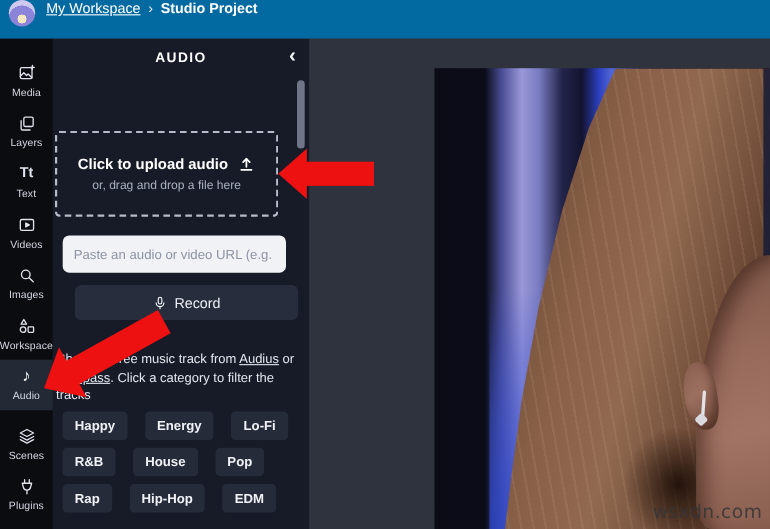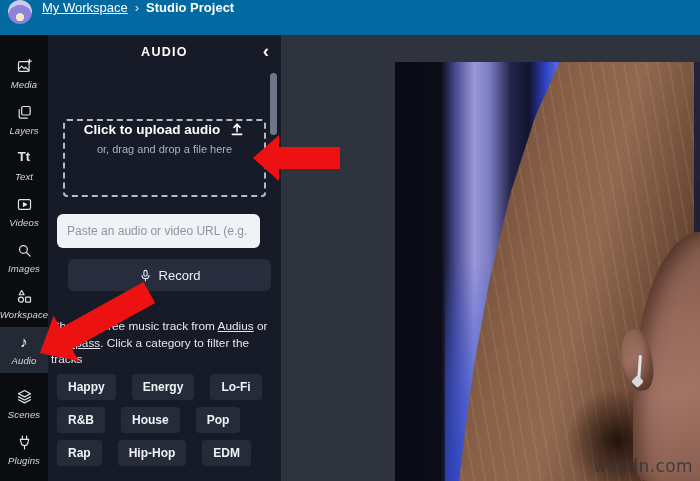--- a/index.html
+++ b/index.html
@@ -16,39 +16,39 @@
   .crumb-sep{margin:0 3px 0 7px;color:#e8e8e8;font-size:13px;}
   .crumb-current{font-weight:700;margin-left:4px;}
 
   
   #sidebar{position:absolute;left:0;top:35px;width:48px;height:446px;background:#0b0c10;
     display:flex;flex-direction:column;padding-top:16px;box-sizing:border-box;z-index:15;}
   .sb-item{width:48px;height:46px;display:flex;flex-direction:column;align-items:center;
     justify-content:center;gap:3px;cursor:pointer;box-sizing:border-box;}
   .sb-item.active{background:#242936;}
   .sb-item:nth-child(8){margin-top:8px;}
-  .sb-label{font-size:9.5px;color:#d4d9e3;letter-spacing:.1px;font-style:italic;}
+  .sb-label{font-size:9.5px;color:#d4d9e3;letter-spacing:.1px;}
   .sb-icon{height:18px;display:flex;align-items:flex-start;justify-content:center;}
   .sb-icon svg{width:17px;height:17px;}
   .ticon{font-weight:700;font-size:13px;color:#dfe3ec;line-height:1;}
   .nicon{font-size:15px;color:#ffffff;line-height:1;}
 
   
   #panel{position:absolute;left:48px;top:35px;width:233px;height:446px;background:#171b27;z-index:10;}
   .panel-title{position:absolute;left:0;top:10px;width:100%;text-align:center;color:#fff;
     font-size:12.5px;font-weight:700;letter-spacing:1.3px;}
   .collapse-btn{position:absolute;right:8px;top:6px;color:#f0f2f7;font-size:19px;font-weight:700;
     background:none;border:none;cursor:pointer;line-height:1;padding:0 4px;}
   .tabs{position:absolute;left:9px;top:53px;display:flex;gap:17px;}
   .tab{font-size:11px;font-weight:700;letter-spacing:.6px;color:#8a90a1;
     padding-bottom:7px;cursor:pointer;border-bottom:2px solid transparent;}
   .tab.active{color:#fff;border-bottom-color:#fff;}
-  .upload-box{position:absolute;left:15px;top:84px;width:199px;height:74px;
+  .upload-box{position:absolute;left:2px;top:84px;width:199px;height:74px;
     border:2px dashed #b5bbc9;border-radius:4px;display:flex;flex-direction:column;
-    align-items:center;justify-content:flex-start;gap:6px;cursor:pointer;}
+    align-items:center;justify-content:center;gap:6px;cursor:pointer;}
   .upload-title-row{display:flex;align-items:center;gap:9px;}
   .upload-title{color:#fff;font-size:13.5px;font-weight:700;}
   .upload-sub{color:#a9b0bf;font-size:11px;}
   .url-input{position:absolute;left:9px;top:179px;width:203px;height:34px;box-sizing:border-box;
     border:none;border-radius:6px;background:#f1f2f5;padding:0 10px;font-size:12px;color:#444;
     font-family:"Liberation Sans",sans-serif;}
   .url-input::placeholder{color:#8d94a3;}
   .record-btn{position:absolute;left:20px;top:224px;width:203px;height:32px;border:none;
     border-radius:6px;background:#272d3c;color:#edeff5;font-size:13px;display:flex;
     align-items:center;justify-content:center;gap:7px;cursor:pointer;

